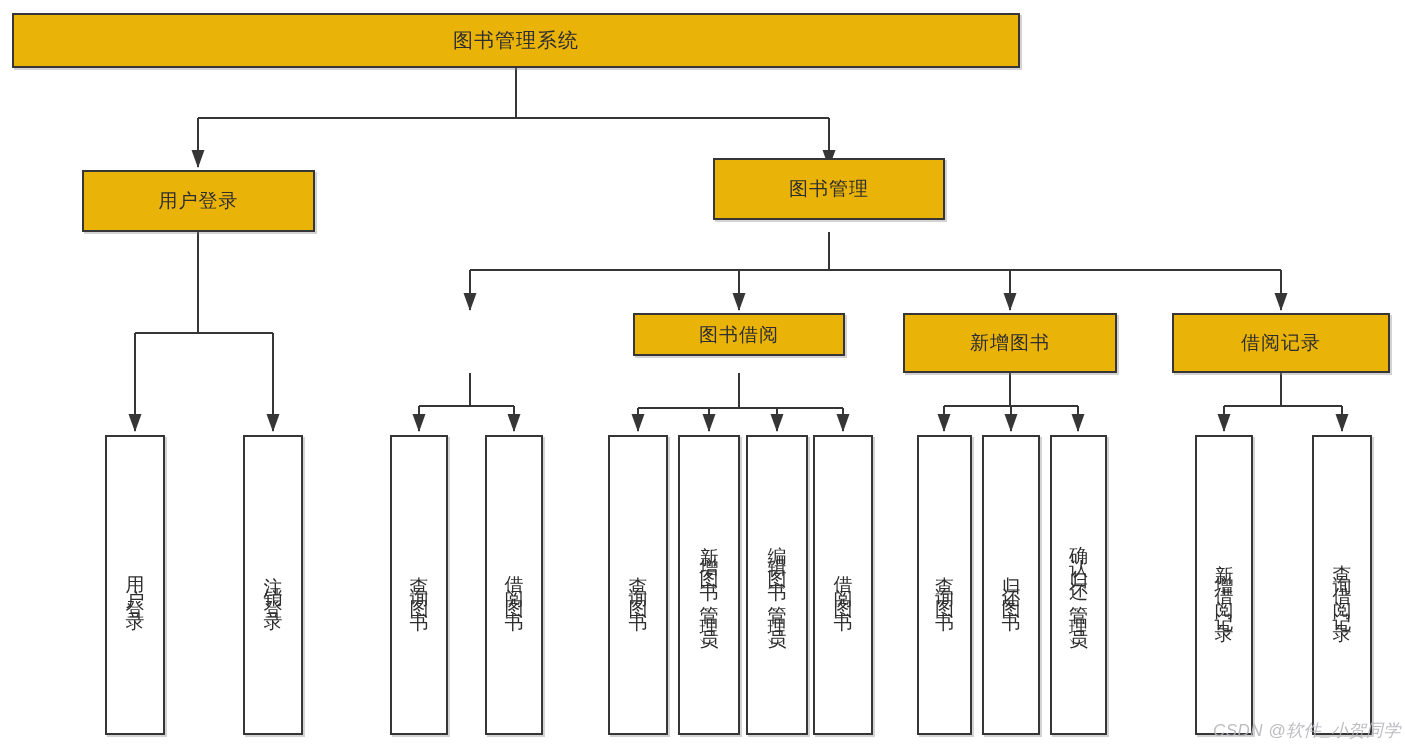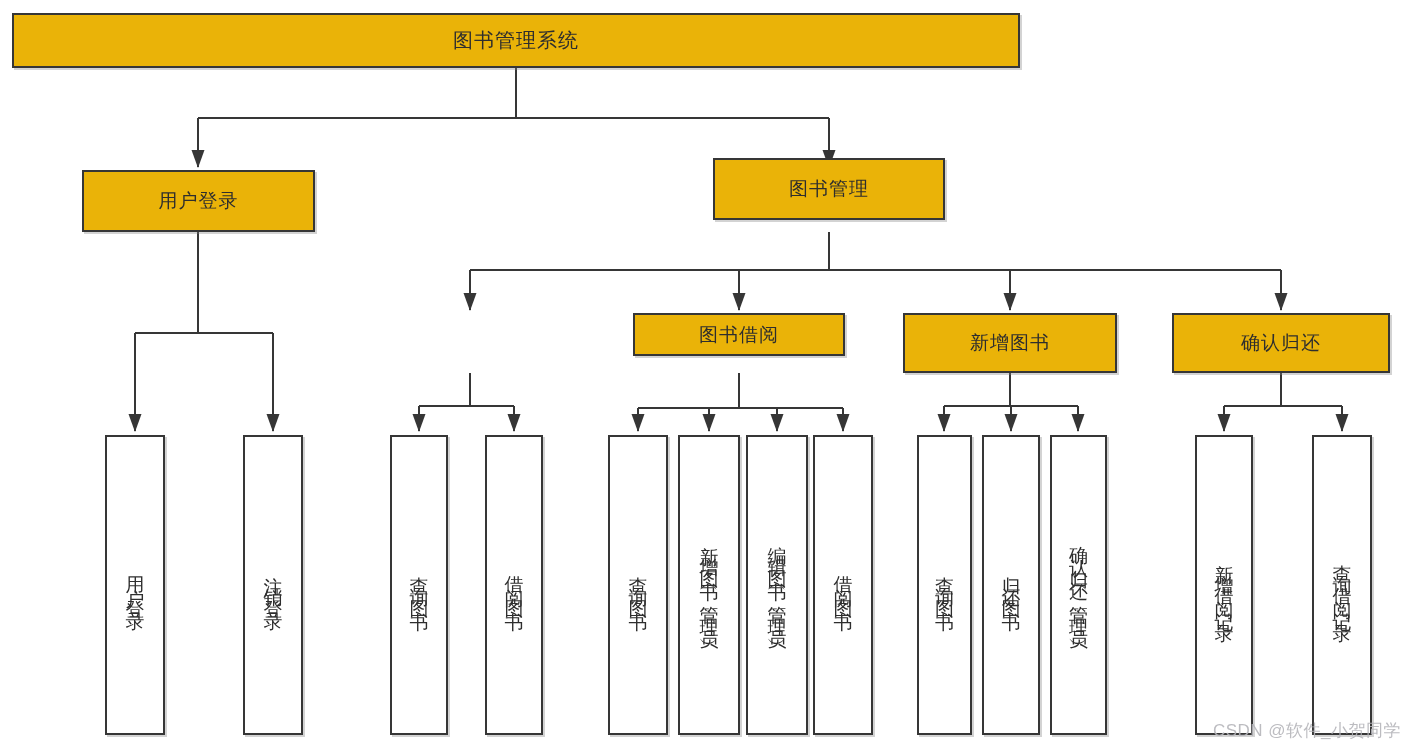--- a/index.html
+++ b/index.html
@@ -47,20 +47,21 @@
   .watermark {
     position: absolute;
     right: 4px;
     bottom: 5px;
     font-size: 17px;
     color: #b5b5ba;
     opacity: 0.9;
     z-index: 3;
     letter-spacing: 0.5px;
     white-space: nowrap;
+    font-style: italic;
   }
 </style>
 </head>
 <body>
 
 <div class="canvas">
 
   <svg class="wires" width="1405" height="747" viewBox="0 0 1405 747">
     <defs>
       <marker id="arr" markerUnits="userSpaceOnUse" markerWidth="20" markerHeight="15" refX="17" refY="6.5" orient="auto">
@@ -105,21 +106,21 @@
     </g>
   </svg>
 
   <div class="hbox root-box" style="left:12px; top:13px; width:1008px; height:55px;">图书管理系统</div>
 
   <div class="hbox" style="left:82px; top:170px; width:233px; height:62px;">用户登录</div>
   <div class="hbox" style="left:713px; top:158px; width:232px; height:62px;">图书管理</div>
 
   <div class="hbox" style="left:633px; top:313px; width:212px; height:43px;">图书借阅</div>
   <div class="hbox" style="left:903px; top:313px; width:214px; height:60px;">新增图书</div>
-  <div class="hbox" style="left:1172px; top:313px; width:218px; height:60px;">确认归还</div>
+  <div class="hbox" style="left:1172px; top:313px; width:218px; height:60px;">借阅记录</div>
 
   <div class="vbox" style="left:105px; top:435px; width:60px; height:300px;">用户登录</div>
   <div class="vbox" style="left:243px; top:435px; width:60px; height:300px;">注销登录</div>
 
   <div class="vbox" style="left:390px; top:435px; width:58px; height:300px;">查询图书</div>
   <div class="vbox" style="left:485px; top:435px; width:58px; height:300px;">借阅图书</div>
 
   <div class="vbox" style="left:608px; top:435px; width:60px; height:300px;">查询图书</div>
   <div class="vbox" style="left:678px; top:435px; width:62px; height:300px;">新增图书（管理员）</div>
   <div class="vbox" style="left:746px; top:435px; width:62px; height:300px;">编辑图书（管理员）</div>

